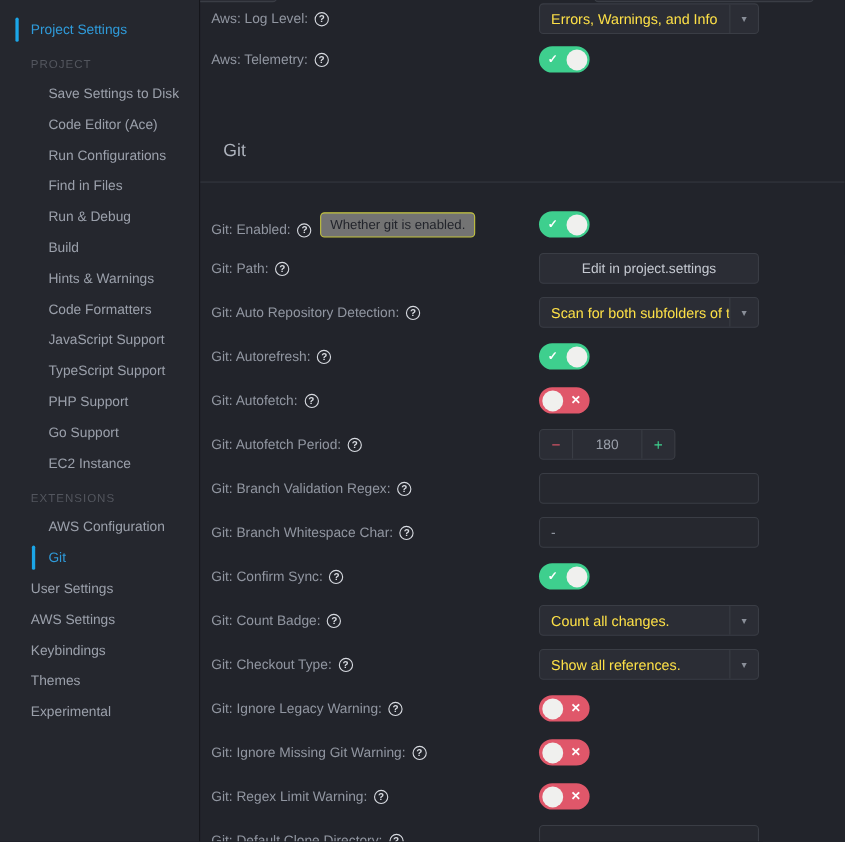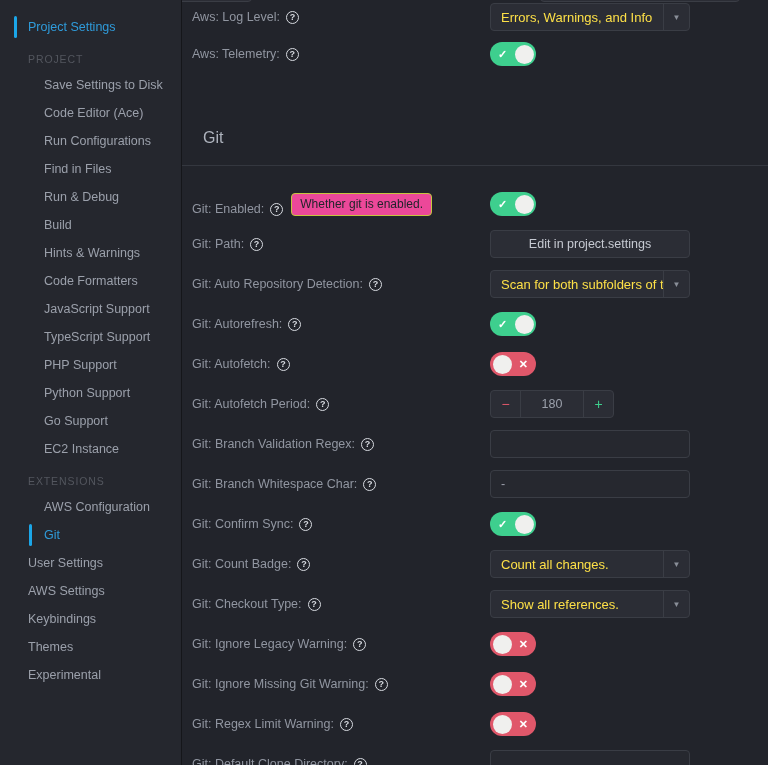--- a/index.html
+++ b/index.html
@@ -96,21 +96,21 @@
     line-height:1;
     color:#d7dae0;
     font-weight:bold;
     cursor:pointer;
     flex:0 0 13px;
   }
 
   
   .tooltip {
     margin-left:8px;
-    background:#ec4899;
+    background:#737373;
     border:1px solid #c5c53f;
     border-radius:4px;
     color:#22242b;
     font-size:12px;
     padding:3px 8px 4px;
     white-space:nowrap;
   }
 
   
   .section-header {
@@ -291,23 +291,20 @@
     <div class="nav-row lvl1">
       <span>JavaScript Support</span>
       </div>
     <div class="nav-row lvl1">
       <span>TypeScript Support</span>
       </div>
     <div class="nav-row lvl1">
       <span>PHP Support</span>
       </div>
     <div class="nav-row lvl1">
-      <span>Python Support</span>
-      </div>
-    <div class="nav-row lvl1">
       <span>Go Support</span>
       </div>
     <div class="nav-row lvl1">
       <span>EC2 Instance</span>
       </div>
 
     <div class="nav-group">
       <span>EXTENSIONS</span>
     </div>
 

